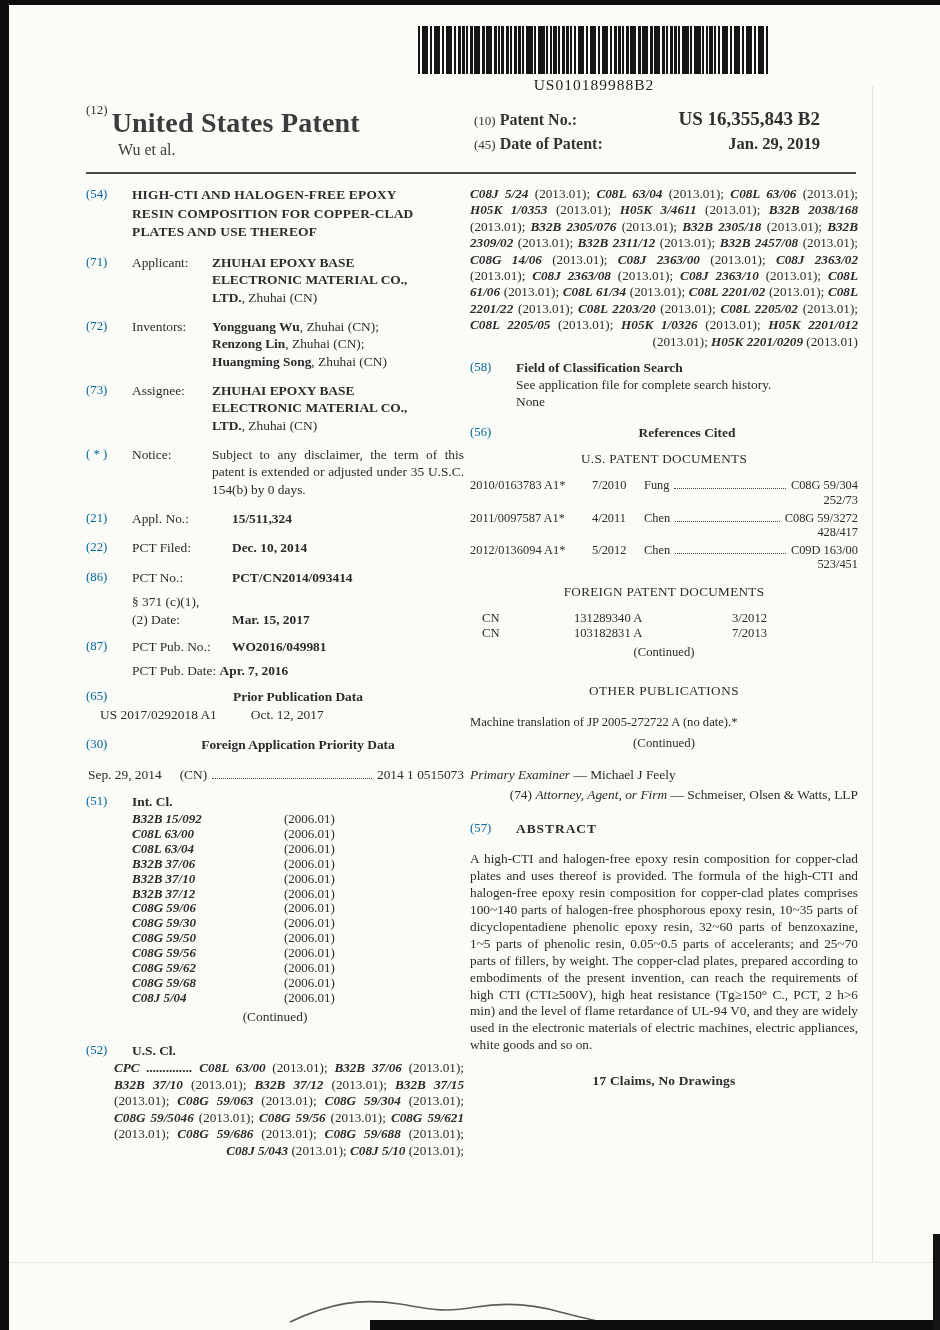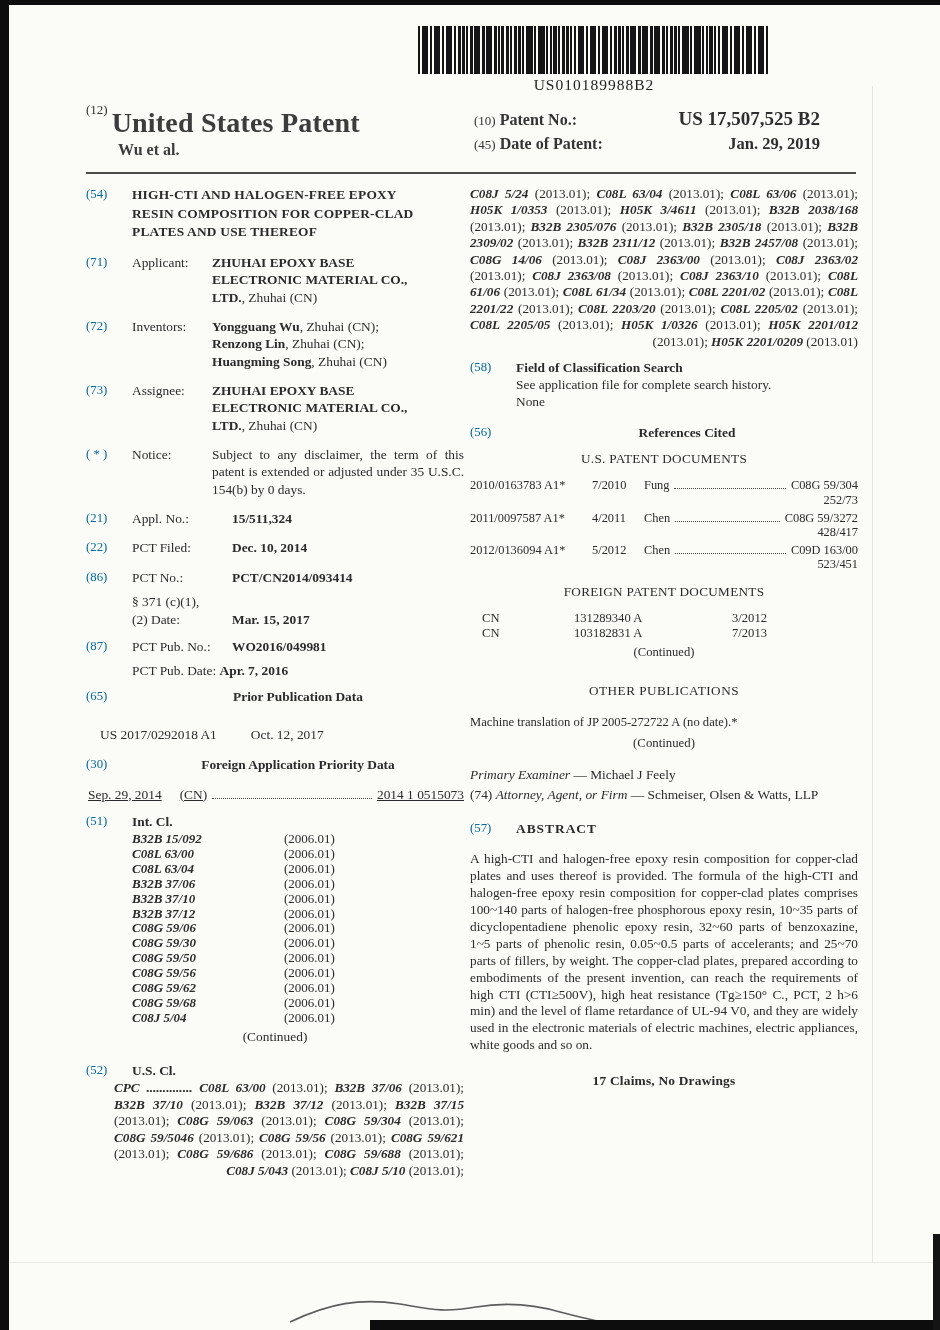--- a/index.html
+++ b/index.html
@@ -29,21 +29,21 @@
       repeating-linear-gradient(90deg,#151515 0 1px,transparent 1px 6px),
       repeating-linear-gradient(90deg,transparent 0 5px,#151515 5px 8px,transparent 8px 13px),
       repeating-linear-gradient(90deg,transparent 0 8px,#151515 8px 9px,transparent 9px 23px);
   }
   .barcode-text{font-size:15.5px;letter-spacing:1px;margin-top:2px;color:#222;}
   
   .h-left{position:absolute;left:86px;top:102px;}
   .hnum{font-size:13px;color:#333;}
   .h-left .hnum{vertical-align:18px;}
   .htitle{font-size:28px;font-weight:bold;color:#3c3c3c;letter-spacing:.2px;}
-  .hauthors{font-weight:bold;font-size:16px;margin:2px 0 0 32px;color:#3c3c3c;}
+  .hauthors{font-weight:normal;font-size:16px;margin:2px 0 0 32px;color:#3c3c3c;}
   .h-right{position:absolute;left:474px;top:108px;width:346px;}
   .h-right .row{display:flex;justify-content:space-between;align-items:baseline;margin-bottom:4px;}
   .hlabel{font-size:16px;font-weight:bold;color:#333;}
   .hval{font-size:19px;font-weight:bold;color:#2e2e2e;}
   .hval2{font-size:16.5px;font-weight:bold;color:#2e2e2e;}
   .rule{position:absolute;left:86px;top:172px;width:770px;height:2px;background:#4a4a4a;}
   
   .col{position:absolute;top:186px;font-size:13.4px;line-height:1.32;}
   .col-left{left:86px;width:378px;}
   .col-right{left:470px;width:388px;}
@@ -52,43 +52,43 @@
   .econtent{flex:1;min-width:0;}
   .pre{white-space:pre-line;}
   .bold{font-weight:bold;}
   .kv{display:flex;}
   .klabel{width:80px;flex:none;}
   .klabel2{width:100px;flex:none;}
   .title-54{font-weight:bold;letter-spacing:.2px;line-height:1.38;}
   .company b{font-weight:bold;}
   .center{text-align:center;}
   .headcenter{font-weight:bold;text-align:center;}
-  .pubrow{display:flex;margin-top:21px;padding-left:14px;text-align:center;}
+  .pubrow{display:flex;margin-top:1px;padding-left:14px;text-align:center;}
   .pubrow .gap{width:34px;}
-  .priority-line{display:flex;align-items:baseline;margin-top:12px;padding-left:2px;text-decoration:underline;}
+  .priority-line{display:flex;align-items:baseline;margin-top:12px;padding-left:2px;}
   .leader{flex:1;border-bottom:1.5px dotted #444;margin:0 5px 3px 5px;min-width:20px;}
   .icl-rows{margin-top:1px;}
   .iclrow{display:flex;line-height:14.9px;font-size:13px;}
   .icode{width:152px;flex:none;font-weight:bold;font-style:italic;}
   .cpc{text-align:justify;text-align-last:right;line-height:16.5px;font-size:13.2px;}
   .cpc-cont{margin-bottom:9px;line-height:16.4px;}
   .refhead{font-size:13.2px;text-align:center;margin:8px 0 10px 0;letter-spacing:.3px;}
   .usref{font-size:12.4px;margin-bottom:3px;}
   .usref-top{display:flex;align-items:baseline;}
   .uref{width:122px;flex:none;}
   .udate{width:52px;flex:none;}
   .uname{flex:none;}
   .ucls{flex:none;}
   .usref-bottom{text-align:right;line-height:13px;}
   .frow{display:flex;font-size:12.6px;line-height:15.5px;}
   .fc{width:92px;padding-left:12px;flex:none;}
   .fn{width:158px;flex:none;}
   .otherpub{font-size:12.6px;margin-top:14px;}
   .examiner{margin-top:14px;font-size:13.4px;}
-  .attorney{margin-top:2px;font-size:13.4px;}
+  .attorney{margin-top:2px;font-size:13.4px;text-align:right;}
   .abstract{margin-top:14px;text-align:justify;line-height:16.9px;font-size:13.3px;}
   .claims{margin-top:18px;text-align:center;font-weight:bold;letter-spacing:.2px;}
   .mt6{margin-top:6px;}
   .abshead{font-weight:bold;text-align:left;letter-spacing:1px;}
   .f58 .line{line-height:17px;}
 </style>
 </head>
 <body>
 
 <div class="page">
@@ -109,21 +109,21 @@
   </div>
 
   <div class="h-left">
     <span class="hnum">(12)</span>
     <span class="htitle">United States Patent</span>
     <div class="hauthors">Wu et al.</div>
   </div>
   <div class="h-right">
     <div class="row">
       <span><span class="hnum">(10)</span> <span class="hlabel">Patent No.:</span></span>
-      <span class="hval">US 17,507,525 B2</span>
+      <span class="hval">US 16,355,843 B2</span>
     </div>
     <div class="row">
       <span><span class="hnum">(45)</span> <span class="hlabel">Date of Patent:</span></span>
       <span class="hval2">Jan. 29, 2019</span>
     </div>
   </div>
   <div class="rule"></div>
 
   <section class="col col-left">
 

